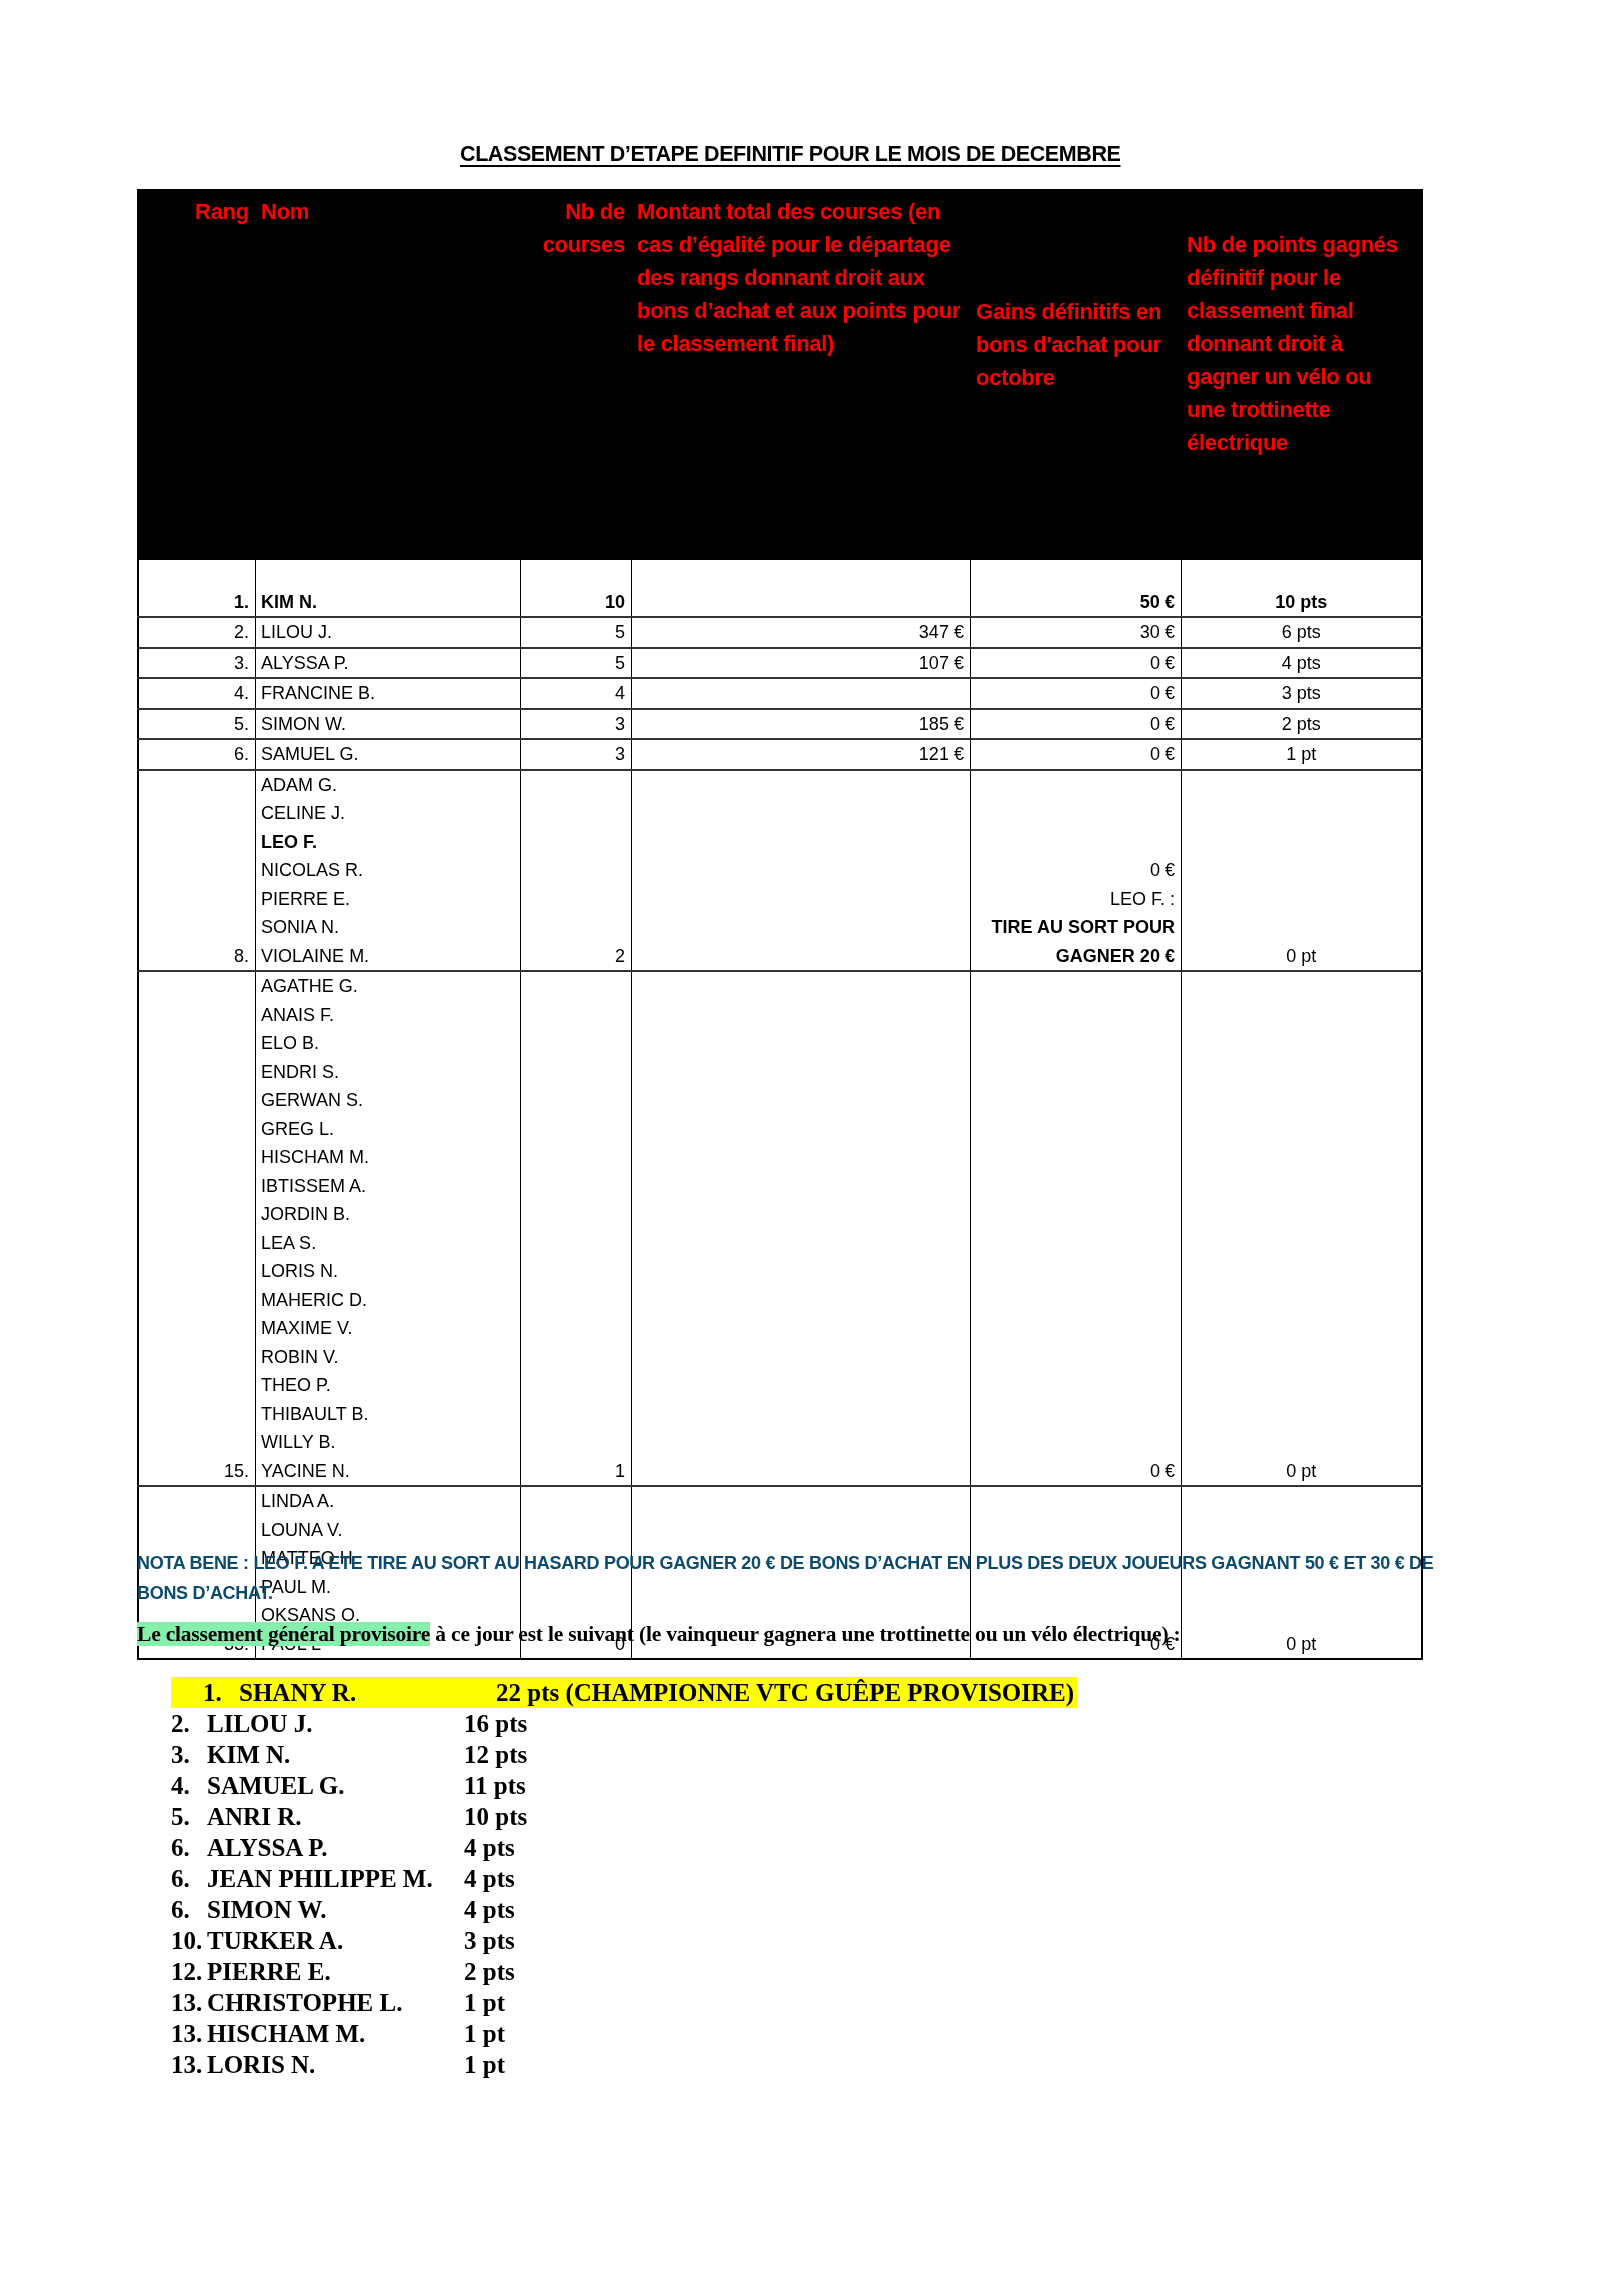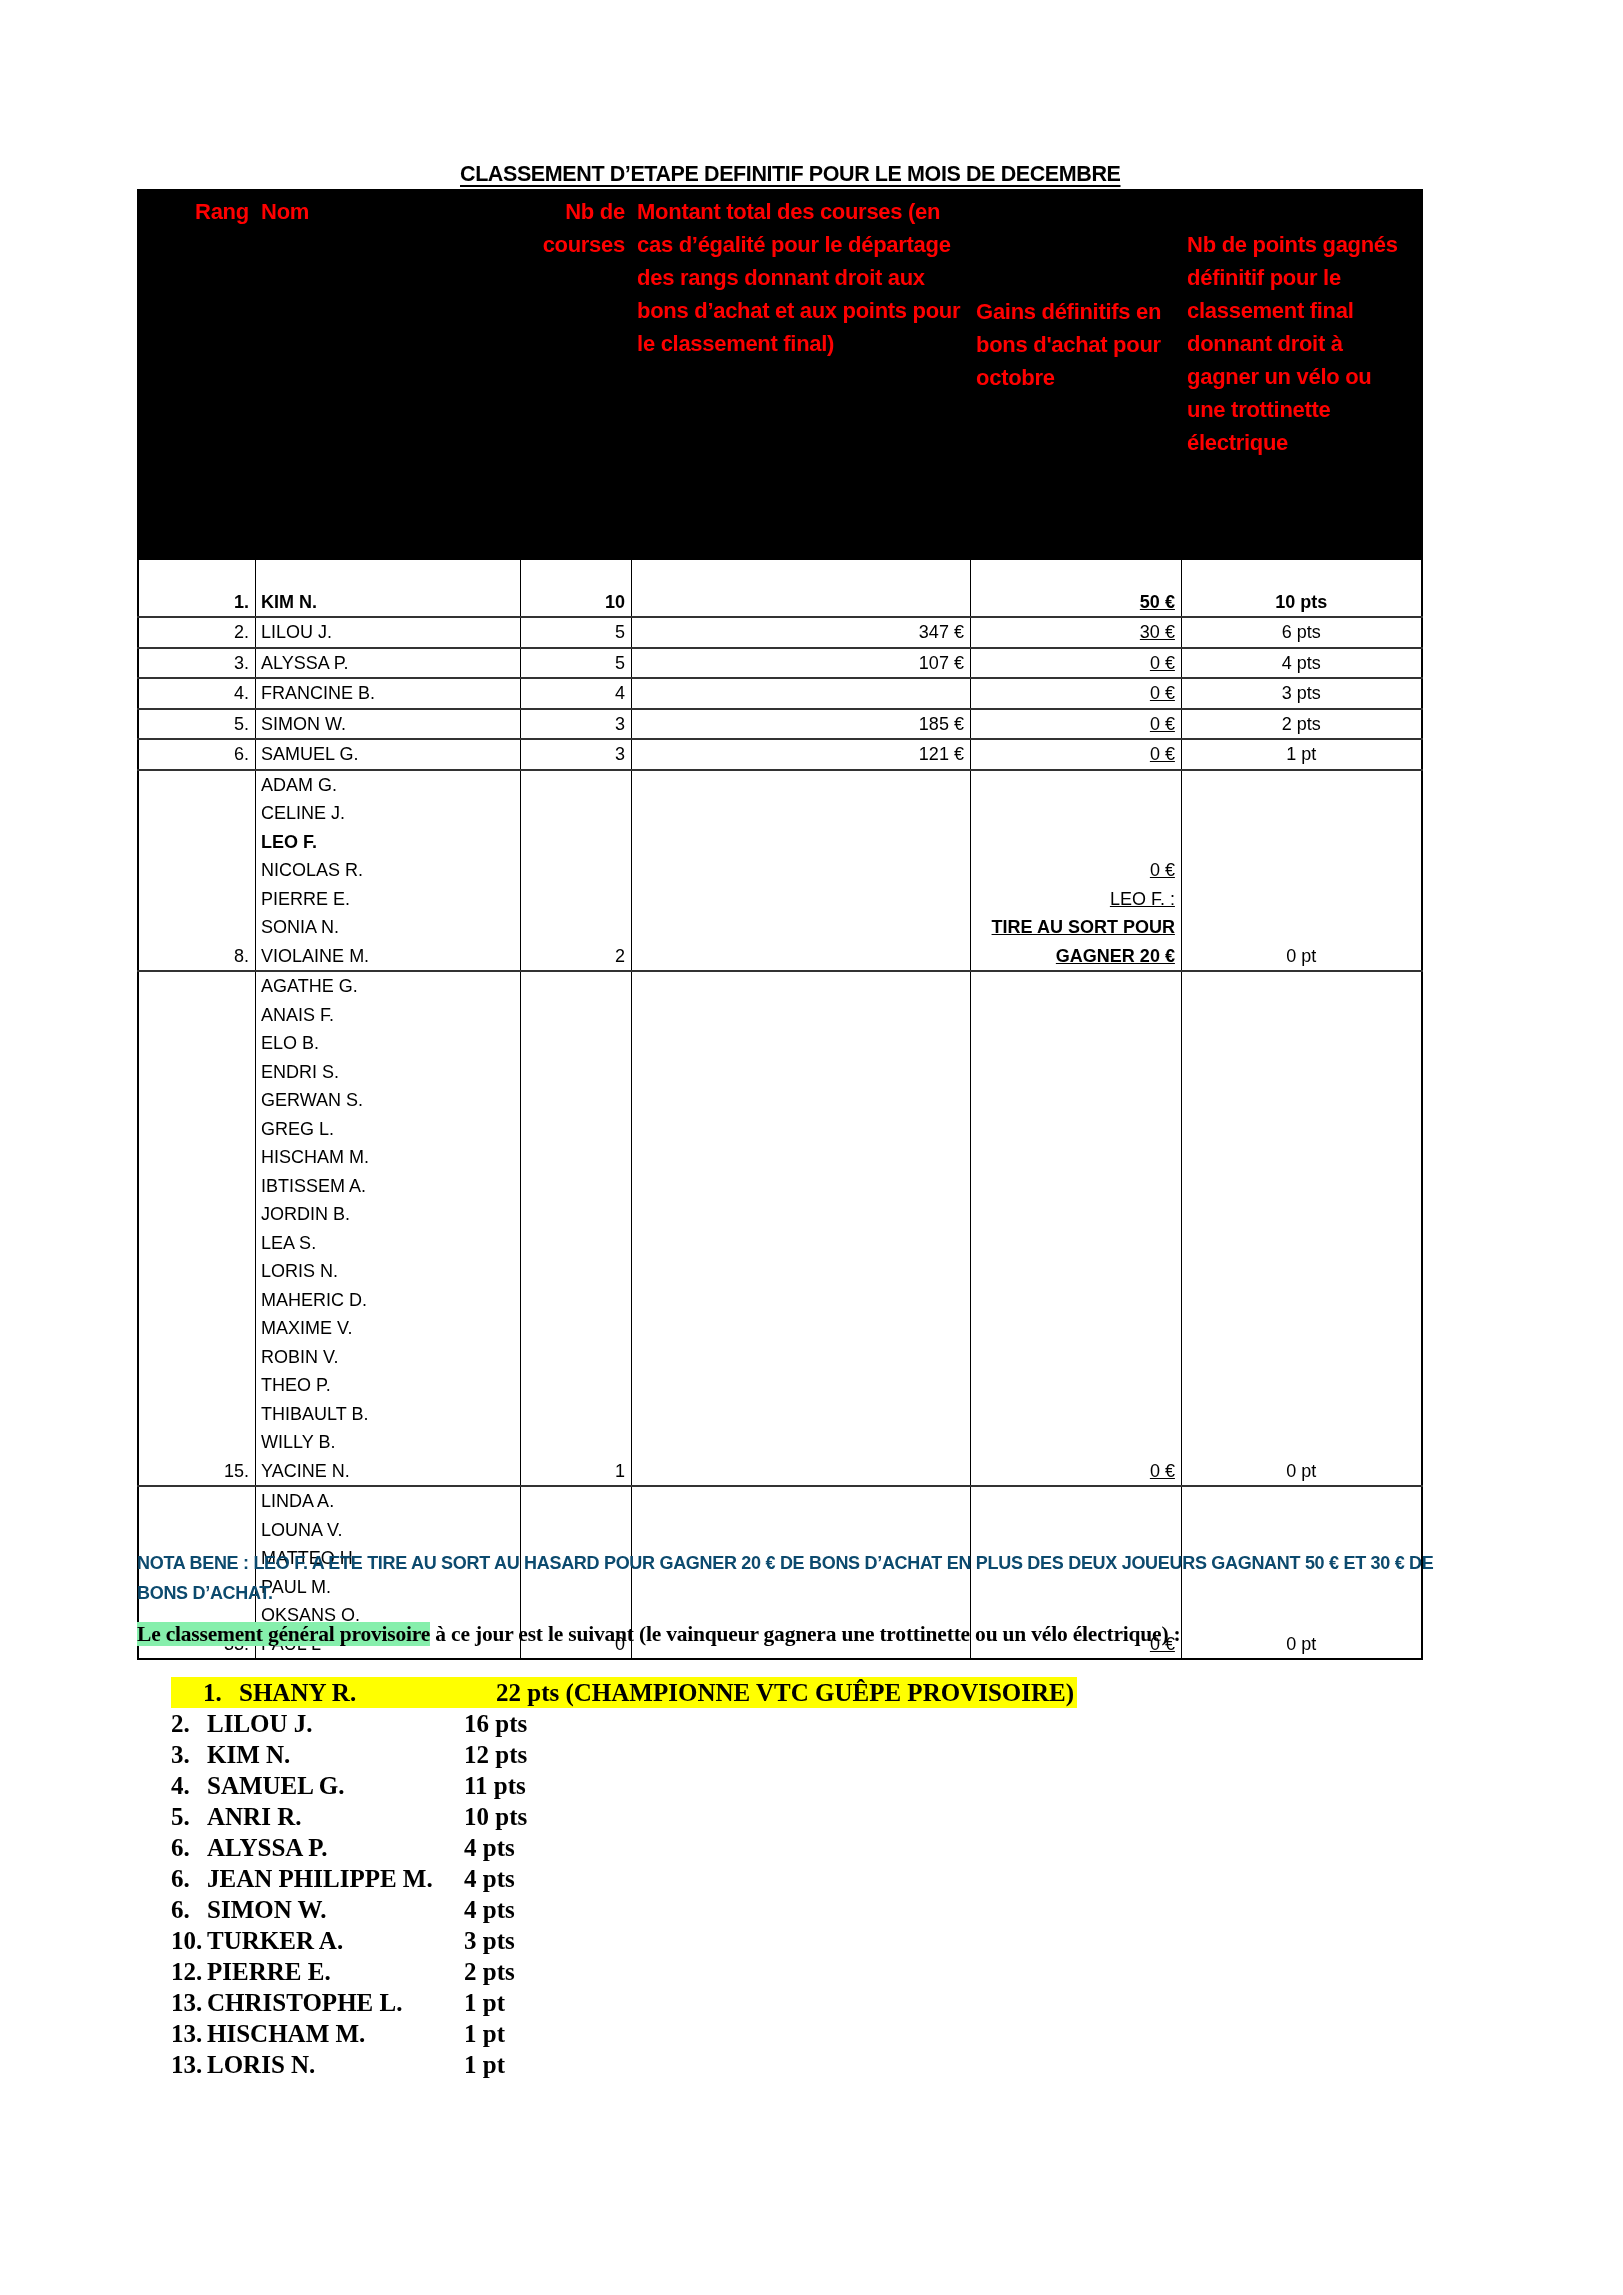--- a/index.html
+++ b/index.html
@@ -3,21 +3,21 @@
 <meta charset="utf-8">
 <style>
   html, body { margin: 0; padding: 0; background: #ffffff; }
   body { width: 1624px; height: 2295px; position: relative; overflow: hidden; }
 
   #doc-title {
     position: absolute; left: 460px; top: 142px; width: 715px;
     font-family: "Liberation Sans Narrow", "Liberation Sans", sans-serif;
     font-weight: bold; font-size: 21.5px; letter-spacing: -0.4px;
     text-decoration: underline; text-decoration-thickness: 2.1px; text-underline-offset: 4.2px;
-    white-space: nowrap; color: #000; margin-top: 20px;
+    white-space: nowrap; color: #000;
   }
 
   table#ranking-table {
     position: absolute; left: 137px; top: 189px;
     border-collapse: collapse; table-layout: fixed;
     width: 1284px;
     font-family: "Liberation Sans", "DejaVu Sans", sans-serif;
     font-size: 18px; color: #000;
     border: 2.1px solid #000;
   }
@@ -39,21 +39,21 @@
   #ranking-table tbody tr { border-top: 2.1px solid #333; }
   #ranking-table tbody td { line-height: 28.5px; height: 28.5px; }
   #ranking-table tbody tr.first td { height: 56px; }
   .c-rang { text-align: right; }
   .c-nb { text-align: right; }
   .c-mont { text-align: right; }
   .c-gains { text-align: right; }
   .c-pts { text-align: center; }
   .bold { font-weight: bold; }
   .name-line { display: block; line-height: 28.5px; white-space: nowrap; }
-  .gains-line { display: block; line-height: 28.5px; white-space: nowrap; text-decoration: underline; }
+  .gains-line { display: block; line-height: 28.5px; white-space: nowrap; }
 
   #nota-bene {
     position: absolute; left: 137px; top: 1548px; width: 1319px;
     font-family: "Liberation Sans", "DejaVu Sans", sans-serif;
     font-weight: bold; font-size: 18px; line-height: 30px; color: #0c4a6e;
     letter-spacing: -0.3px;
   }
 
   #subtitle {
     position: absolute; left: 137px; top: 1620px;

